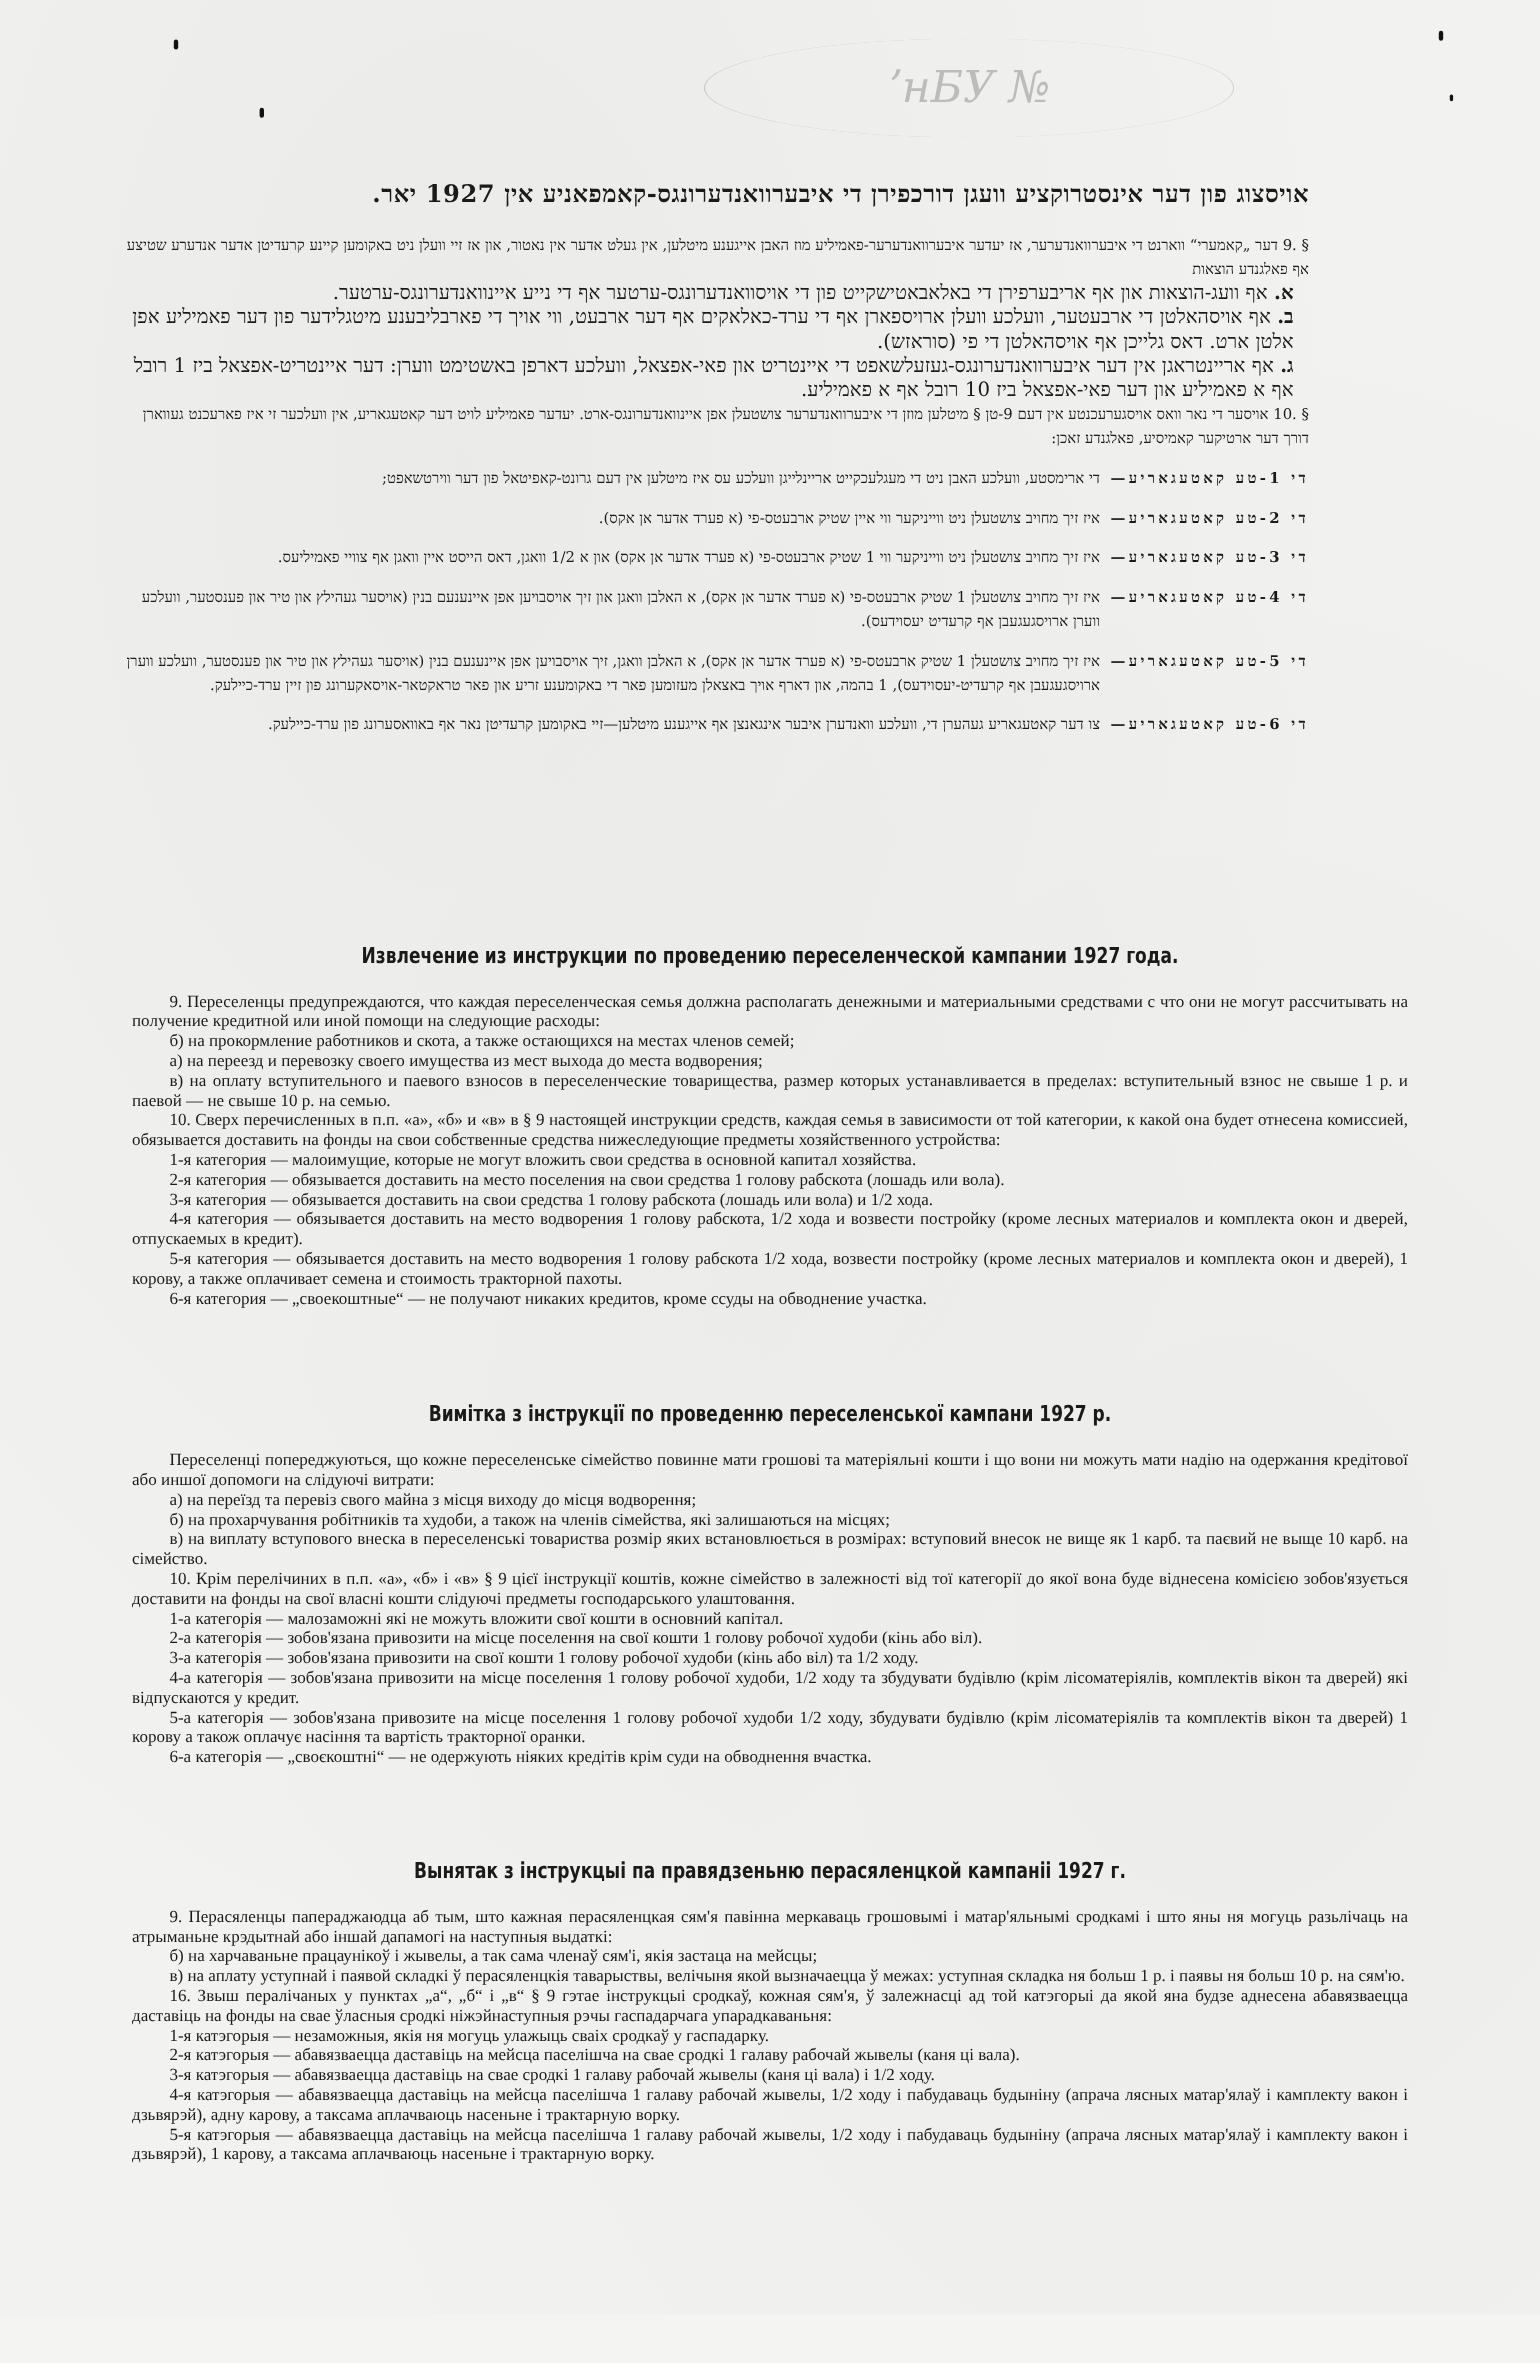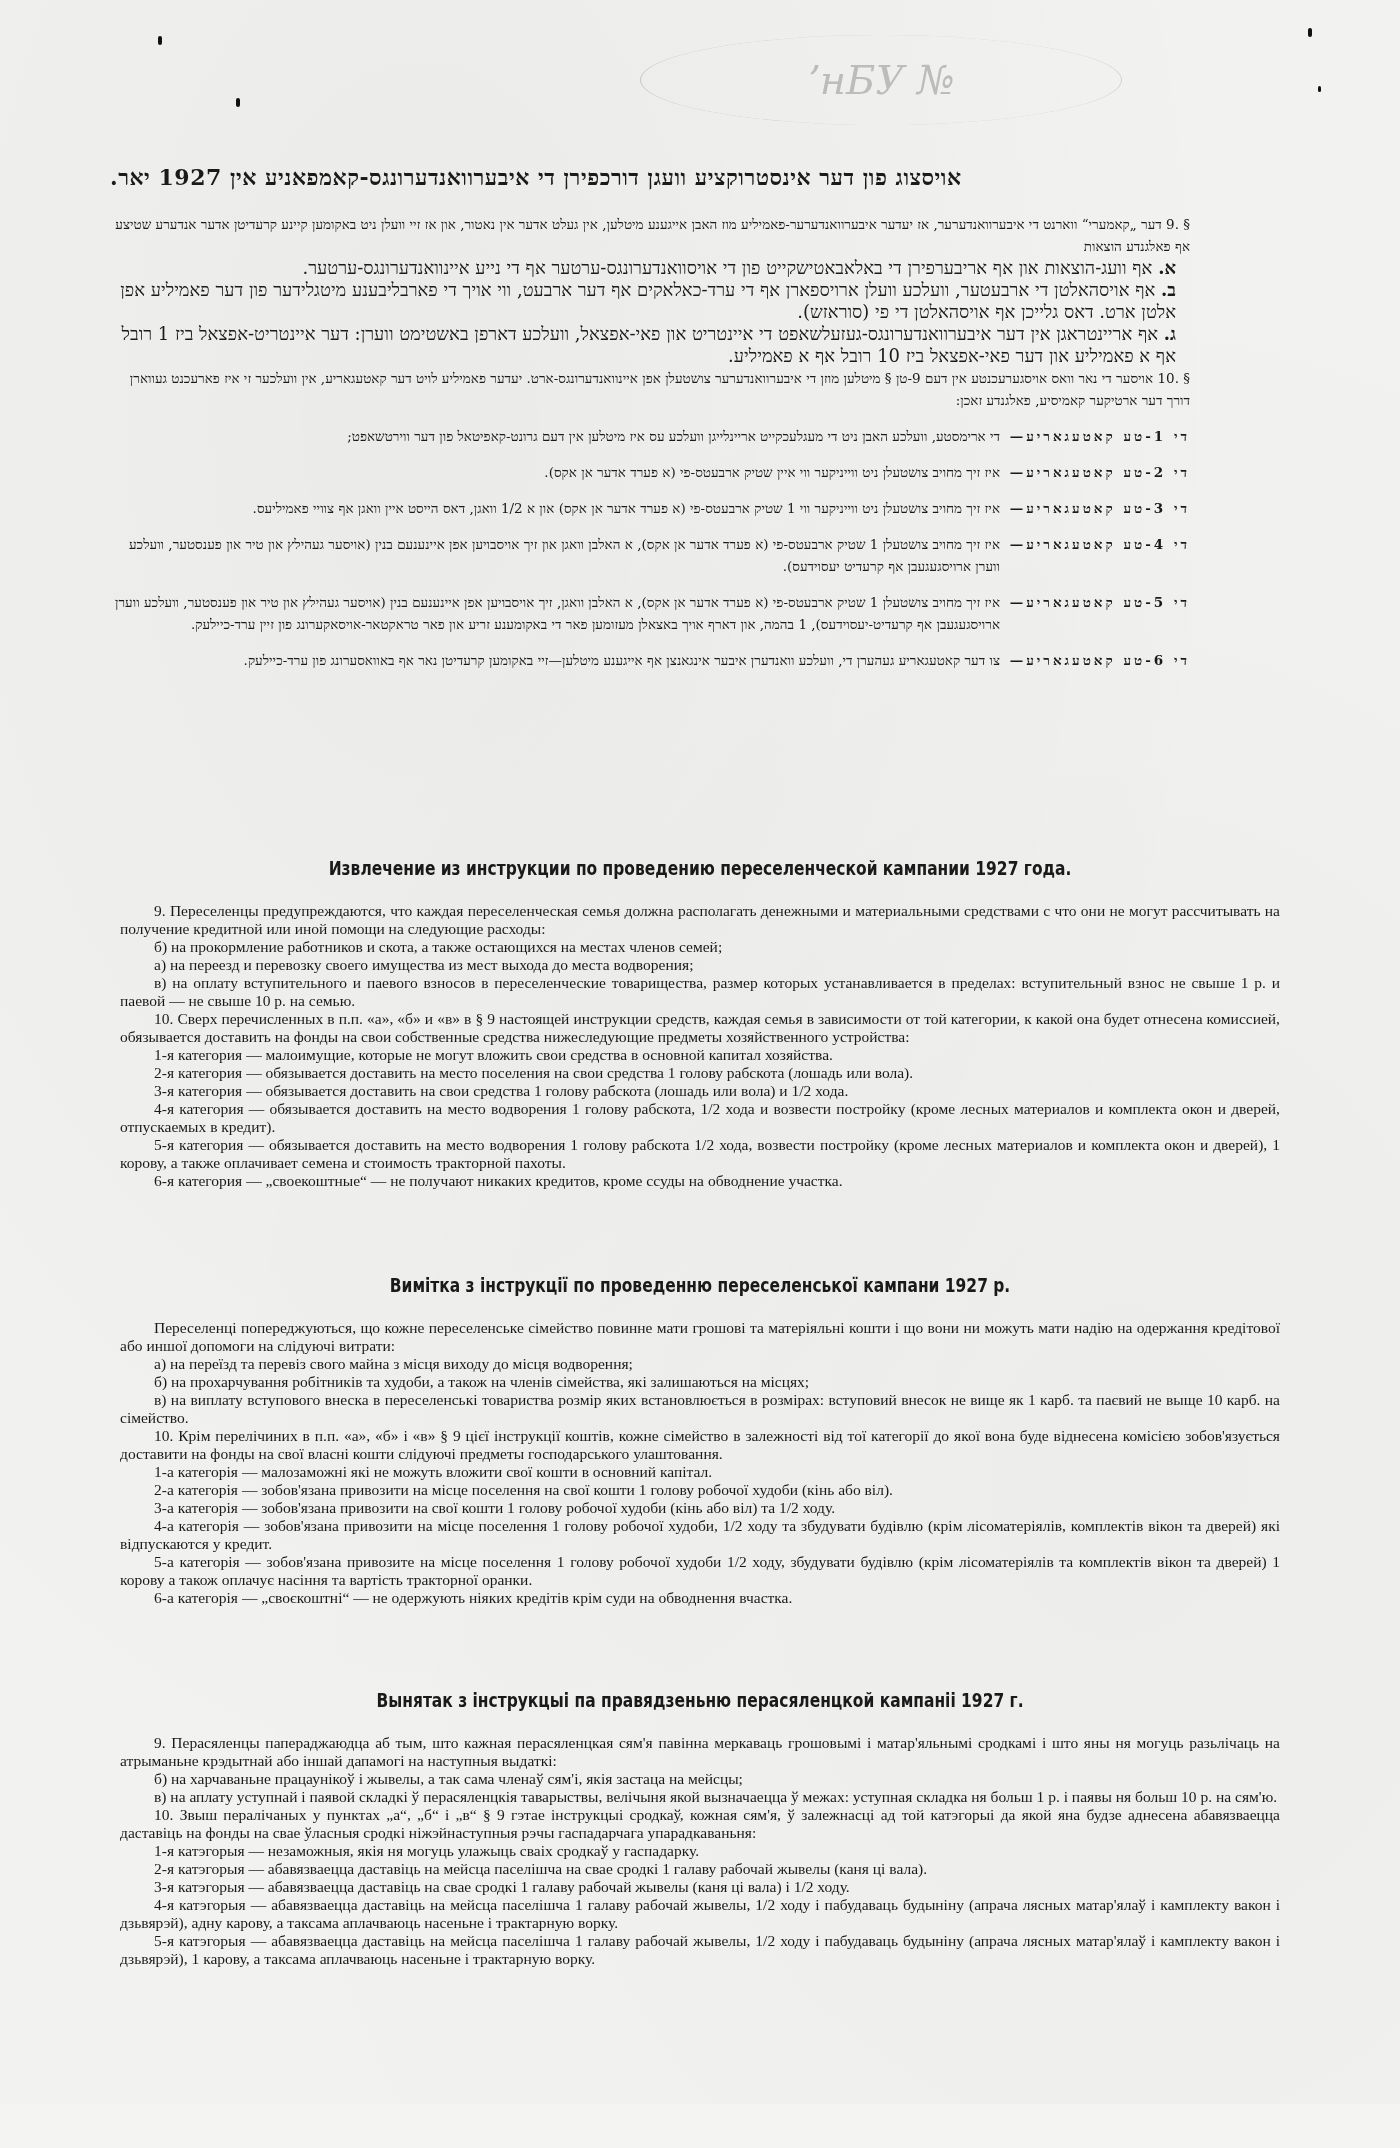--- a/index.html
+++ b/index.html
@@ -28,21 +28,21 @@
   }
   .speck { position: absolute; width: 4px; height: 9px; background: #111; border-radius: 2px; }
 
   
   .yiddish {
     position: absolute; left: 110px; top: 158px; width: 1080px;
     direction: rtl; text-align: right;
     font-family: "DejaVu Serif", serif;
   }
   .yi-title {
-    font-size: 22px; font-weight: bold; text-align: left;
+    font-size: 22px; font-weight: bold; text-align: right;
     margin: 6px 0 22px 0; letter-spacing: 0.5px;
   }
   .yi-p { font-size: 13.5px; line-height: 22px; margin: 0; }
   .yi-sub { font-size: 18px; line-height: 22px; margin: 0 14px 0 0; }
   .yi-cat {
     display: flex; flex-direction: row; font-size: 13.5px; line-height: 22px;
     margin: 14px 0 0 0;
   }
   .yi-cat .lab { width: 190px; flex: 0 0 190px; font-weight: bold; letter-spacing: 3px; text-align: right; }
   .yi-cat .txt { flex: 1; }
@@ -143,21 +143,21 @@
     <p class="item cat"><span>4-а категорія</span><span> — зобов'язана привозити на місце поселення 1 голову робочої худоби, 1/2 ходу та збудувати будівлю (крім лісоматеріялів, комплектів вікон та дверей) які відпускаются у кредит.</span></p>
     <p class="item cat"><span>5-а категорія</span><span> — зобов'язана привозите на місце поселення 1 голову робочої худоби 1/2 ходу, збудувати будівлю (крім лісоматеріялів та комплектів вікон та дверей) 1 корову а також оплачує насіння та вартість тракторної оранки.</span></p>
     <p class="item cat"><span>6-а категорія</span><span> — „своєкоштні“ — не одержують ніяких кредітів крім суди на обводнення вчастка.</span></p>
   </div>
 
   <div class="section" style="top:1640px;">
     <div class="sec-title">Вынятак з інструкцыі па правядзеньню перасяленцкой кампаніі 1927 г.</div>
     <p class="para">9. Перасяленцы папераджаюдца аб тым, што кажная перасяленцкая сям'я павінна меркаваць грошовымі і матар'яльнымі сродкамі і што яны ня могуць разьлічаць на атрыманьне крэдытнай або іншай дапамогі на наступныя выдаткі:</p>
     <p class="item">б) на харчаваньне працаунікоў і жывелы, а так сама членаў сям'і, якія застаца на мейсцы;</p>
     <p class="item">в) на аплату уступнай і паявой складкі ў перасяленцкія таварыствы, велічыня якой вызначаецца ў межах: уступная складка ня больш 1 р. і паявы ня больш 10 р. на сям'ю.</p>
-    <p class="para">10. Звыш пералічаных у пунктах „а“, „б“ і „в“ § 9 гэтае інструкцыі сродкаў, кожная сям'я, ў залежнасці ад той катэгорыі да якой яна будзе аднесена абавязваецца даставіць на фонды на свае ўласныя сродкі ніжэйнаступныя рэчы гаспадарчага упарадкаваньня:</p>
+    <p class="para">16. Звыш пералічаных у пунктах „а“, „б“ і „в“ § 9 гэтае інструкцыі сродкаў, кожная сям'я, ў залежнасці ад той катэгорыі да якой яна будзе аднесена абавязваецца даставіць на фонды на свае ўласныя сродкі ніжэйнаступныя рэчы гаспадарчага упарадкаваньня:</p>
     <p class="item cat"><span>1-я катэгорыя</span><span> — незаможныя, якія ня могуць улажыць сваіх сродкаў у гаспадарку.</span></p>
     <p class="item cat"><span>2-я катэгорыя</span><span> — абавязваецца даставіць на мейсца паселішча на свае сродкі 1 галаву рабочай жывелы (каня ці вала).</span></p>
     <p class="item cat"><span>3-я катэгорыя</span><span> — абавязваецца даставіць на свае сродкі 1 галаву рабочай жывелы (каня ці вала) і 1/2 ходу.</span></p>
     <p class="item cat"><span>4-я катэгорыя</span><span> — абавязваецца даставіць на мейсца паселішча 1 галаву рабочай жывелы, 1/2 ходу і пабудаваць будыніну (апрача лясных матар'ялаў і камплекту вакон і дзьвярэй), адну карову, а таксама аплачваюць насеньне і трактарную ворку.</span></p>
     <p class="item cat"><span>5-я катэгорыя</span><span> — абавязваецца даставіць на мейсца паселішча 1 галаву рабочай жывелы, 1/2 ходу і пабудаваць будыніну (апрача лясных матар'ялаў і камплекту вакон і дзьвярэй), 1 карову, а таксама аплачваюць насеньне і трактарную ворку.</span></p>
   </div>
 
 </div>
 
 </body></html>

